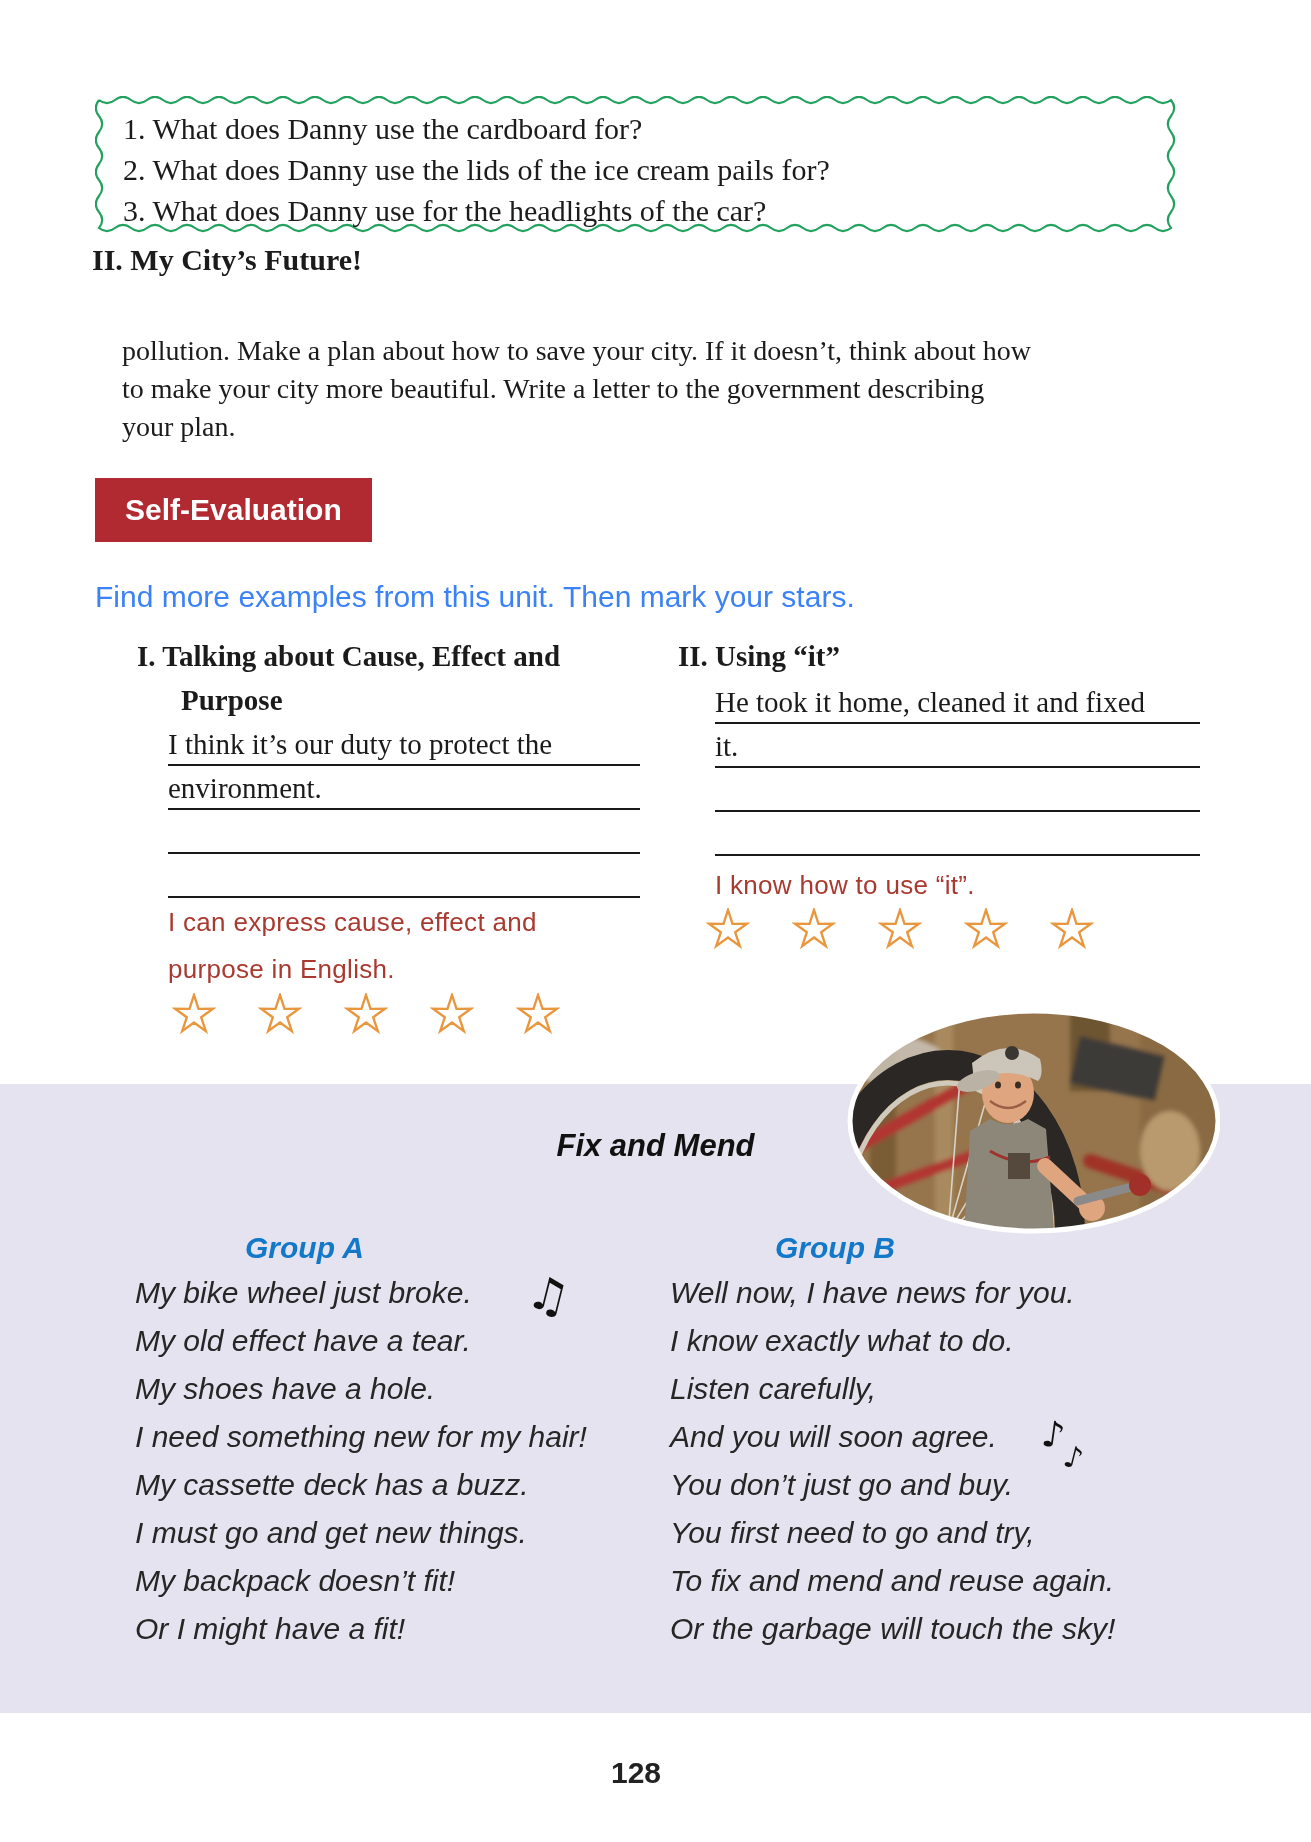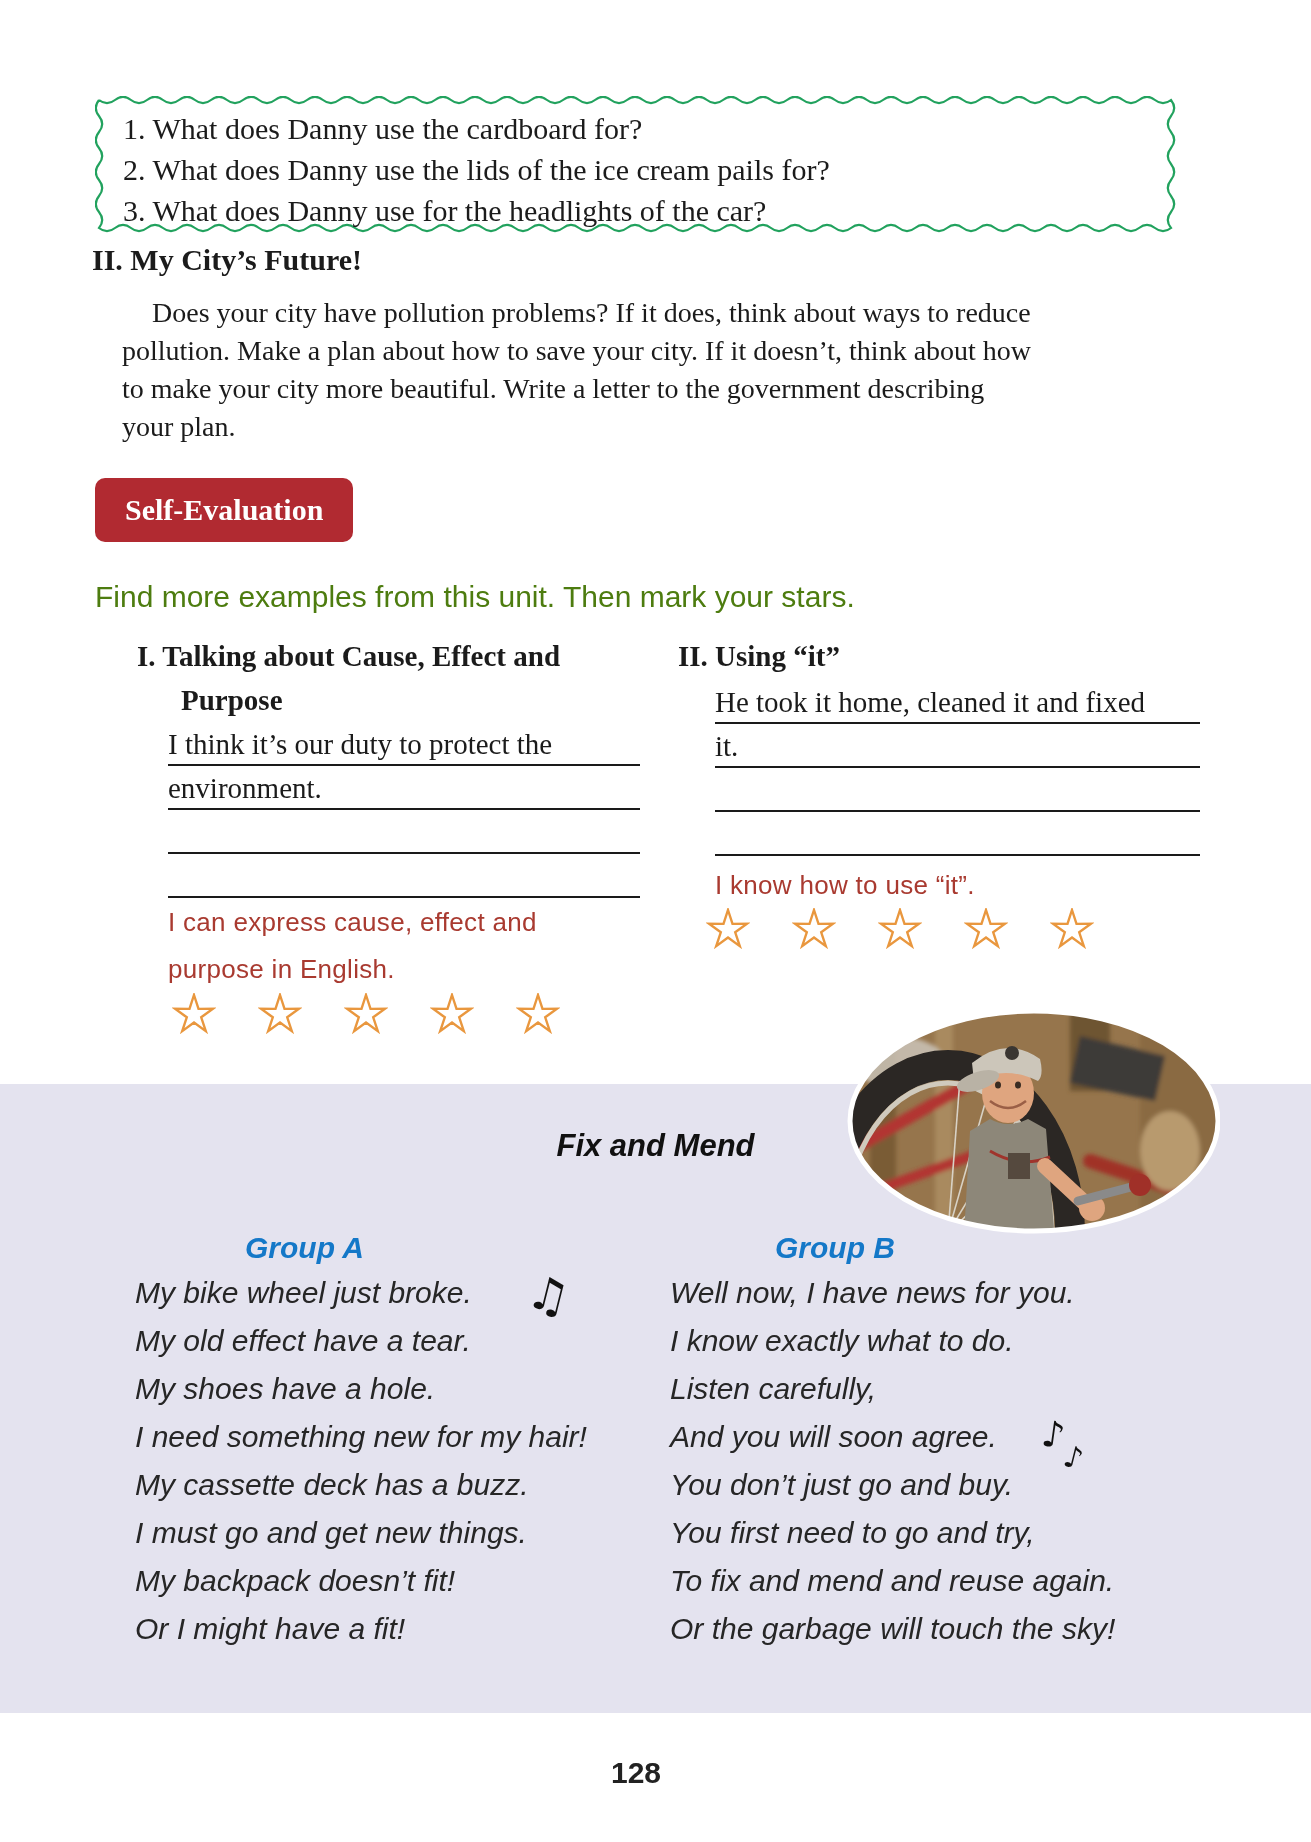--- a/index.html
+++ b/index.html
@@ -12,23 +12,23 @@
   .abs{position:absolute;}
   
   #qbox{left:95px;top:96px;width:1095px;height:140px;}
   #qbox svg{position:absolute;left:0;top:0;}
   .q-line{position:absolute;left:28px;font-size:30px;white-space:nowrap;}
   
   #s2-title{left:92px;top:243px;font-size:30px;font-weight:bold;}
   .para-line{position:absolute;left:122px;font-size:28px;white-space:nowrap;}
   
   #badge{left:95px;top:478px;background:var(--badge-red);color:#fff;
-         font-family:Liberation Serif, serif;font-weight:bold;font-size:30px;
-         padding:15px 30px;border-radius:10px;}
-  #find-line{left:95px;top:580px;font-family:"Liberation Sans",sans-serif;font-size:30px;color:#4d7c0f;}
+         font-family:Liberation Sans, sans-serif;font-weight:bold;font-size:30px;
+         padding:15px 30px;border-radius:0;}
+  #find-line{left:95px;top:580px;font-family:"Liberation Sans",sans-serif;font-size:30px;color:#3b82f6;}
   .col-head{font-size:29px;font-weight:bold;white-space:nowrap;}
   .u-rows{position:absolute;}
   .u-row{box-sizing:border-box;height:44px;border-bottom:2px solid #1a1a1a;
          font-size:29px;white-space:nowrap;overflow:visible;padding-top:6px;}
   .cando{position:absolute;color:var(--text-red);font-family:"Liberation Sans",sans-serif;
          font-size:26px;line-height:47px;letter-spacing:.3px;}
   .stars{position:absolute;display:flex;gap:42px;}
   .stars svg{display:block;}
   
   #band{left:0;top:1084px;width:1311px;height:629px;background:var(--band);}
@@ -52,21 +52,20 @@
   <div class="abs" id="qbox">
     <svg width="1095" height="140">
       <path id="wavyPath" fill="none" stroke="#22a25e" stroke-width="2.2" d="M 4,4 q 8,6.4 16,0 q 8,-6.4 16,0 q 8,6.4 16,0 q 8,-6.4 16,0 q 8,6.4 16,0 q 8,-6.4 16,0 q 8,6.4 16,0 q 8,-6.4 16,0 q 8,6.4 16,0 q 8,-6.4 16,0 q 8,6.4 16,0 q 8,-6.4 16,0 q 8,6.4 16,0 q 8,-6.4 16,0 q 8,6.4 16,0 q 8,-6.4 16,0 q 8,6.4 16,0 q 8,-6.4 16,0 q 8,6.4 16,0 q 8,-6.4 16,0 q 8,6.4 16,0 q 8,-6.4 16,0 q 8,6.4 16,0 q 8,-6.4 16,0 q 8,6.4 16,0 q 8,-6.4 16,0 q 8,6.4 16,0 q 8,-6.4 16,0 q 8,6.4 16,0 q 8,-6.4 16,0 q 8,6.4 16,0 q 8,-6.4 16,0 q 8,6.4 16,0 q 8,-6.4 16,0 q 8,6.4 16,0 q 8,-6.4 16,0 q 8,6.4 16,0 q 8,-6.4 16,0 q 8,6.4 16,0 q 8,-6.4 16,0 q 8,6.4 16,0 q 8,-6.4 16,0 q 8,6.4 16,0 q 8,-6.4 16,0 q 8,6.4 16,0 q 8,-6.4 16,0 q 8,6.4 16,0 q 8,-6.4 16,0 q 8,6.4 16,0 q 8,-6.4 16,0 q 8,6.4 16,0 q 8,-6.4 16,0 q 8,6.4 16,0 q 8,-6.4 16,0 q 8,6.4 16,0 q 8,-6.4 16,0 q 8,6.4 16,0 q 8,-6.4 16,0 q 8,6.4 16,0 q 8,-6.4 16,0 q 8,6.4 16,0 q 8,-6.4 16,0 q 8,6.4 16,0 q 8,-6.4 16,0 q 8,6.4 16,0 q 8,-6.4 16,0 q 8,6.4 16,0 q 6.4,8 0,16 q -6.4,8 0,16 q 6.4,8 0,16 q -6.4,8 0,16 q 6.4,8 0,16 q -6.4,8 0,16 q 6.4,8 0,16 q -6.4,8 0,16 q -8,6.4 -16,0 q -8,-6.4 -16,0 q -8,6.4 -16,0 q -8,-6.4 -16,0 q -8,6.4 -16,0 q -8,-6.4 -16,0 q -8,6.4 -16,0 q -8,-6.4 -16,0 q -8,6.4 -16,0 q -8,-6.4 -16,0 q -8,6.4 -16,0 q -8,-6.4 -16,0 q -8,6.4 -16,0 q -8,-6.4 -16,0 q -8,6.4 -16,0 q -8,-6.4 -16,0 q -8,6.4 -16,0 q -8,-6.4 -16,0 q -8,6.4 -16,0 q -8,-6.4 -16,0 q -8,6.4 -16,0 q -8,-6.4 -16,0 q -8,6.4 -16,0 q -8,-6.4 -16,0 q -8,6.4 -16,0 q -8,-6.4 -16,0 q -8,6.4 -16,0 q -8,-6.4 -16,0 q -8,6.4 -16,0 q -8,-6.4 -16,0 q -8,6.4 -16,0 q -8,-6.4 -16,0 q -8,6.4 -16,0 q -8,-6.4 -16,0 q -8,6.4 -16,0 q -8,-6.4 -16,0 q -8,6.4 -16,0 q -8,-6.4 -16,0 q -8,6.4 -16,0 q -8,-6.4 -16,0 q -8,6.4 -16,0 q -8,-6.4 -16,0 q -8,6.4 -16,0 q -8,-6.4 -16,0 q -8,6.4 -16,0 q -8,-6.4 -16,0 q -8,6.4 -16,0 q -8,-6.4 -16,0 q -8,6.4 -16,0 q -8,-6.4 -16,0 q -8,6.4 -16,0 q -8,-6.4 -16,0 q -8,6.4 -16,0 q -8,-6.4 -16,0 q -8,6.4 -16,0 q -8,-6.4 -16,0 q -8,6.4 -16,0 q -8,-6.4 -16,0 q -8,6.4 -16,0 q -8,-6.4 -16,0 q -8,6.4 -16,0 q -8,-6.4 -16,0 q -8,6.4 -16,0 q -8,-6.4 -16,0 q -8,6.4 -16,0 q -8,-6.4 -16,0 q -8,6.4 -16,0 q 6.4,-8 0,-16 q -6.4,-8 0,-16 q 6.4,-8 0,-16 q -6.4,-8 0,-16 q 6.4,-8 0,-16 q -6.4,-8 0,-16 q 6.4,-8 0,-16 q -6.4,-8 0,-16 "></path>
     </svg>
     <div class="q-line" style="top:16px">1. What does Danny use the cardboard for?</div>
     <div class="q-line" style="top:57px">2. What does Danny use the lids of the ice cream pails for?</div>
     <div class="q-line" style="top:98px">3. What does Danny use for the headlights of the car?</div>
   </div>
 
   <div class="abs" id="s2-title">II. My City’s Future!</div>
-  <div class="para-line" style="top:297px;left:152px">Does your city have pollution problems? If it does, think about ways to reduce</div>
   <div class="para-line" style="top:335px">pollution. Make a plan about how to save your city. If it doesn’t, think about how</div>
   <div class="para-line" style="top:373px">to make your city more beautiful. Write a letter to the government describing</div>
   <div class="para-line" style="top:411px">your plan.</div>
 
   <div class="abs" id="badge">Self-Evaluation</div>
   <div class="abs" id="find-line">Find more examples from this unit. Then mark your stars.</div>
 
   <div class="abs col-head" style="left:137px;top:640px">I. Talking about Cause, Effect and</div>
   <div class="abs col-head" style="left:181px;top:684px">Purpose</div>
   <div class="u-rows" style="left:168px;top:722px;width:472px">

